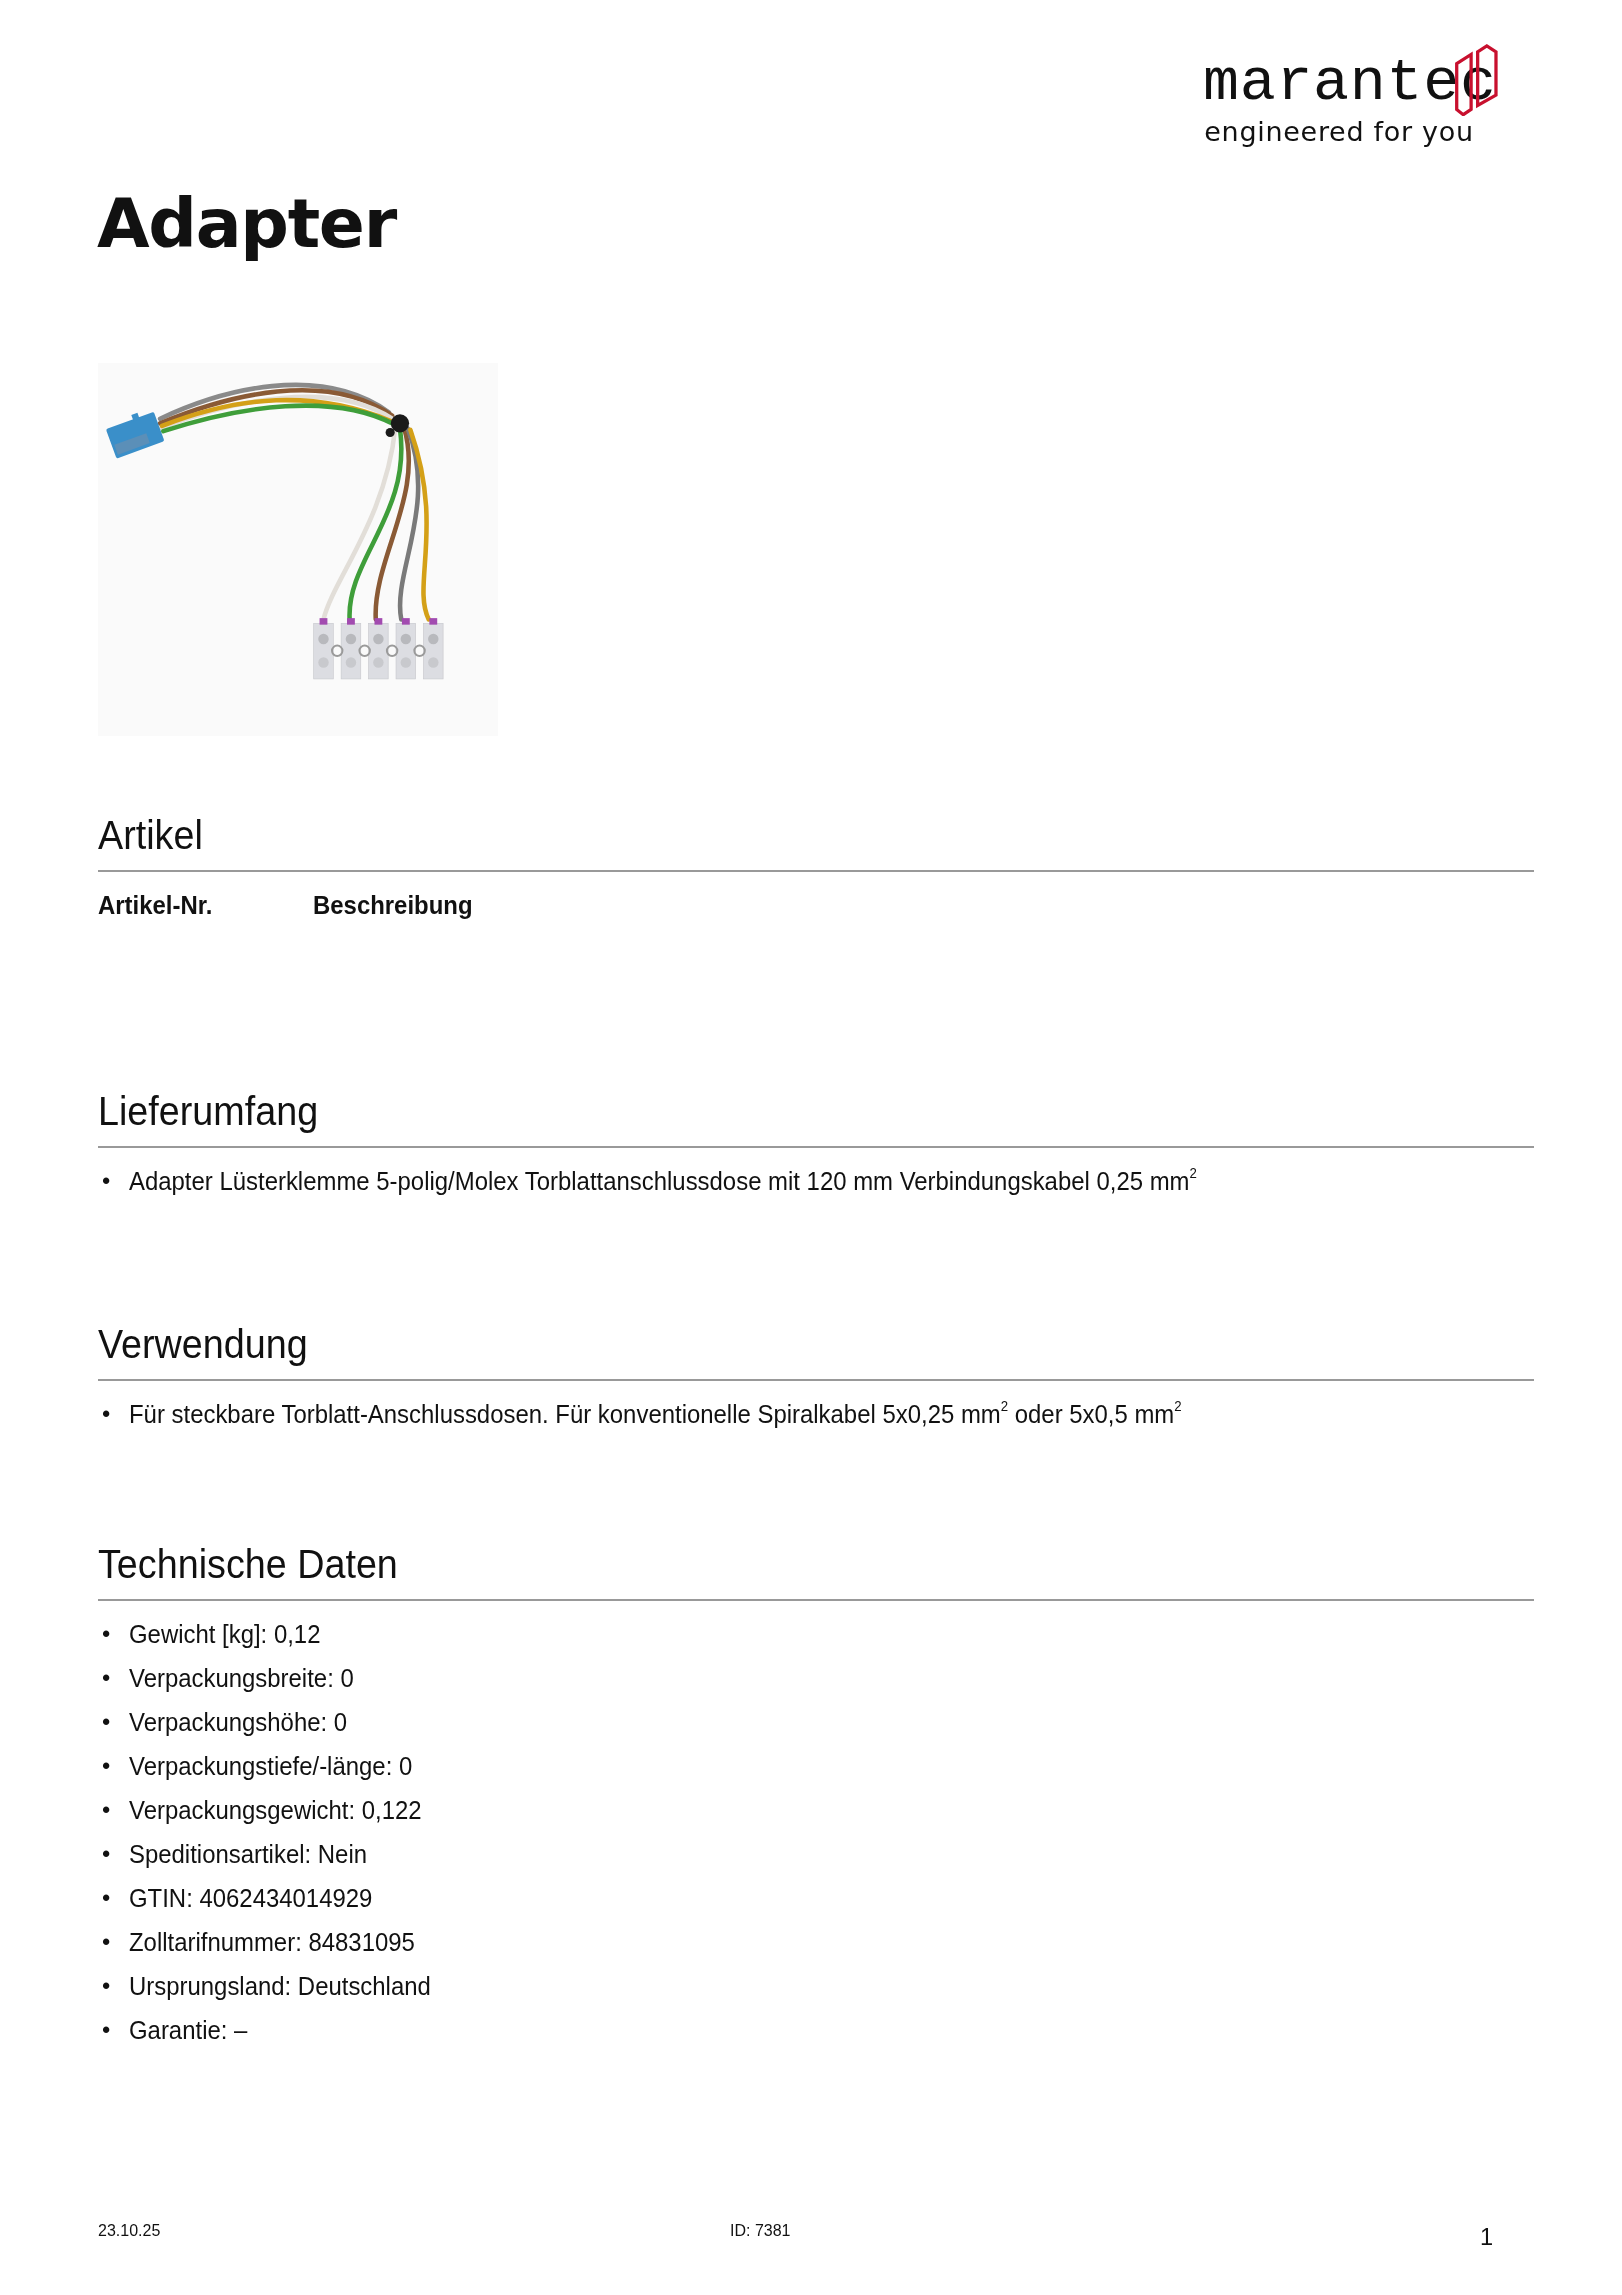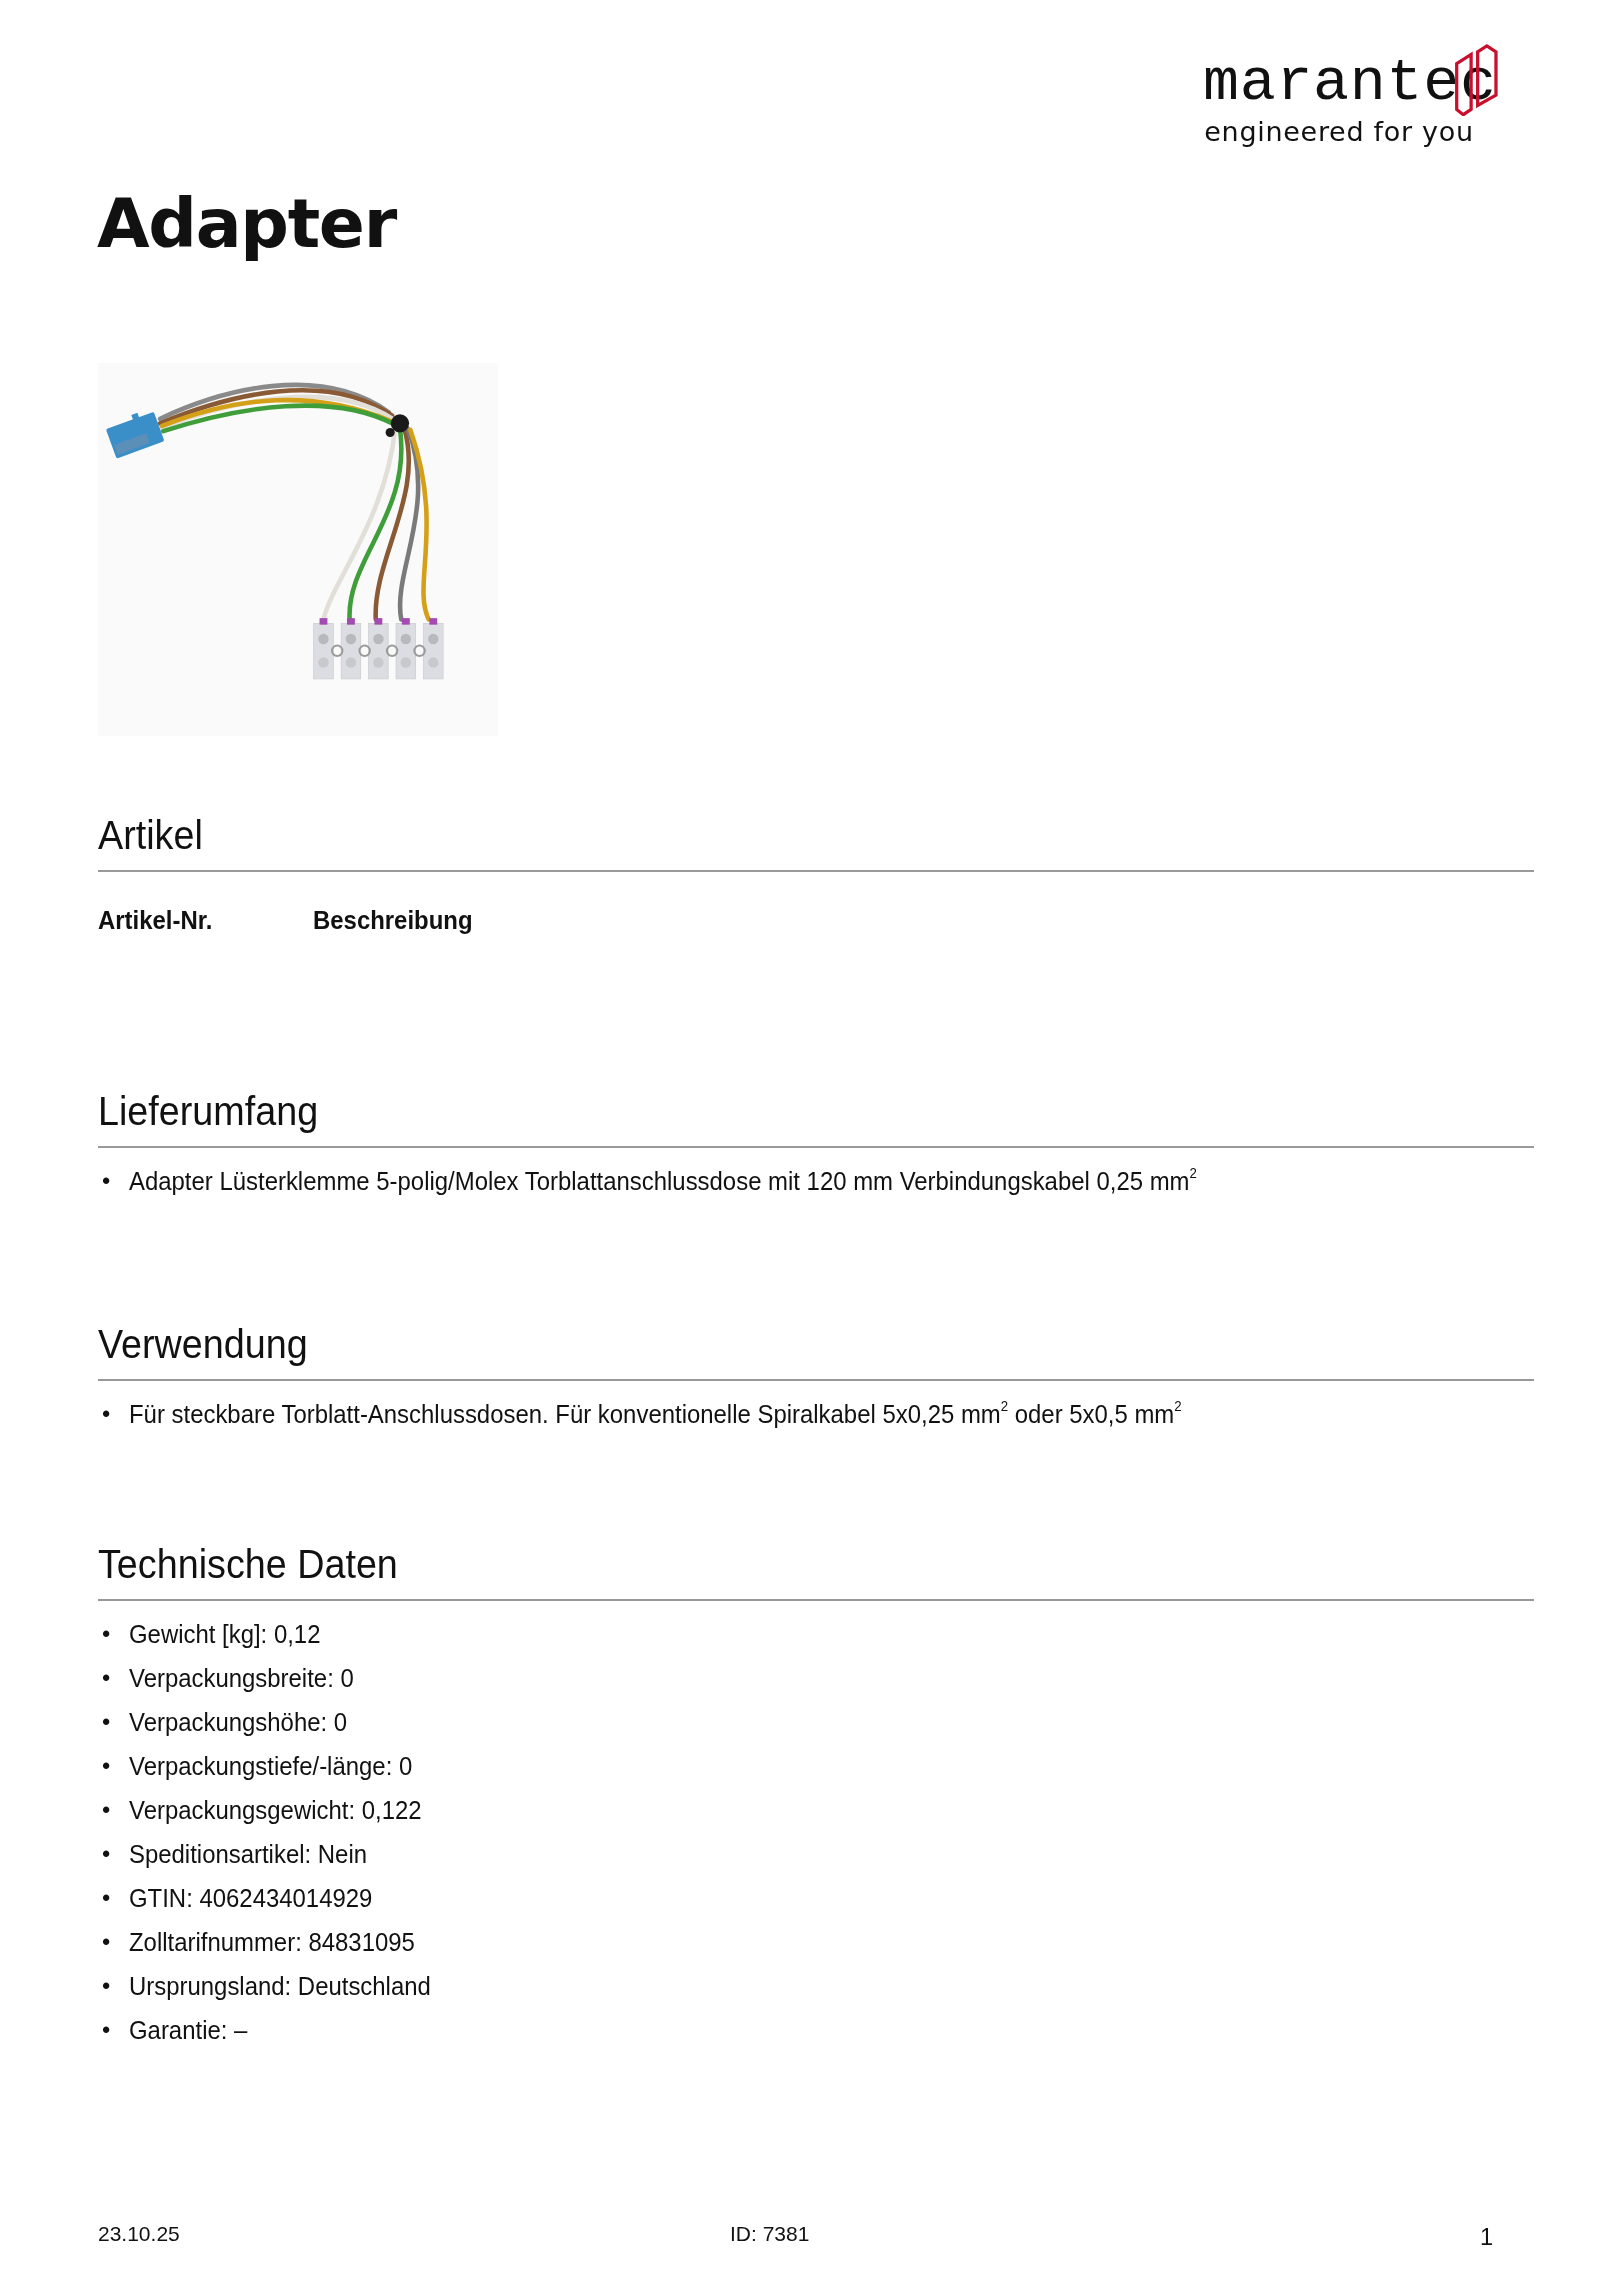--- a/index.html
+++ b/index.html
@@ -30,32 +30,32 @@
     .section { position: absolute; left: 98px; width: 1436px; }
     .section-title {
       margin: 0; font-family: "Liberation Sans", sans-serif; font-weight: normal;
       font-size: 41px; line-height: 1; color: #111; transform: scaleX(0.92); transform-origin: left;
     }
     .rule { height: 2px; background: #999999; margin-top: 14.4px; }
 
     .body-text { font-family: "Liberation Sans", sans-serif; font-size: 26px; line-height: 44px; color: #111; }
     .narrow { display: inline-block; transform: scaleX(0.92); transform-origin: left; white-space: nowrap; }
 
-    .artikel-table { margin-top: 29px; }
+    .artikel-table { margin-top: 14px; }
     .artikel-row { display: flex; height: 38px; align-items: center; }
     .col-nr { width: 215px; }
     .col-desc { flex: 1; }
     .bold { font-weight: bold; }
 
     ul.bullets { list-style: none; margin: 10.5px 0 0 0; padding: 0; }
     ul.bullets li { position: relative; padding-left: 31px; height: 44px; line-height: 44px; }
     ul.bullets li .bullet { position: absolute; left: 3.9px; top: 0; font-size: 23.6px; }
     sup { font-size: 14.4px; line-height: 0; vertical-align: 11.8px; }
 
-    .footer { position: absolute; top: 2222px; font-family: "Liberation Sans", sans-serif; font-size: 21px; color: #111; }
+    .footer { position: absolute; top: 2222px; font-family: "Liberation Sans", sans-serif; font-size: 16px; color: #111; }
     .footer-date { left: 98px; }
     .footer-id { left: 730px; }
     .footer-page { left: 1480px; font-size: 23.6px; top: 2224px; }
   </style>
 </head>
 <body>
 
 <div class="logo">
   <div class="logo-word">marantec</div>
   <svg class="logo-mark" viewBox="0 0 70 110">

